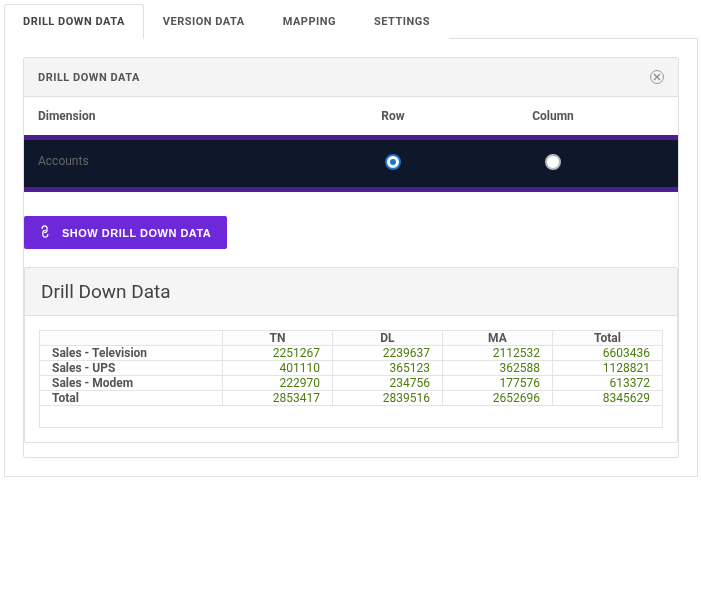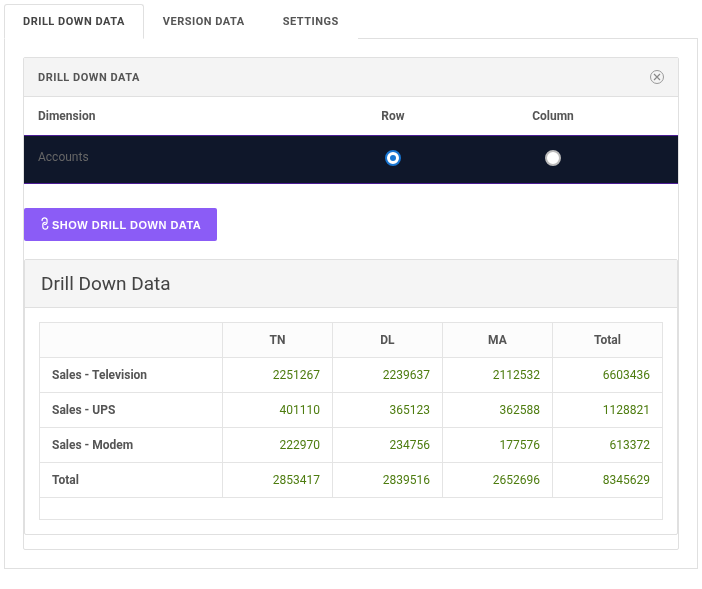--- a/index.html
+++ b/index.html
@@ -68,21 +68,21 @@
       cursor: pointer;
       color: #777;
       font-size: 10px;
       line-height: 1;
     }
     .dim-table {
       width: 100%;
     }
     .dim-header-row, .dim-row {
       display: flex;
-      border-bottom: 1px solid #4c1d95;
+      border-bottom: 5px solid #4c1d95;
     }
     .dim-header-row {
       padding: 12px 14px;
     }
     .dim-row {
       padding: 14px;
     }
     .dim-row.alt {
       background: #0f172a;
     }
@@ -125,29 +125,30 @@
       height: 6px;
       background: #1976d2;
       border-radius: 50%;
     }
     .action-bar {
       padding: 24px 0 18px 0;
     }
     .show-btn {
       display: inline-flex;
       align-items: center;
-      background: #8b5cf6;
+      background: #6d28d9;
       color: #fff;
       border: none;
       padding: 9px 16px;
       font-size: 11px;
       font-weight: 700;
       letter-spacing: 0.5px;
       cursor: pointer;
       border-radius: 2px;
+      gap: 10px;
     }
     .show-btn .link-icon {
       display: inline-block;
       font-size: 13px;
       transform: rotate(-45deg);
     }
     .data-panel {
       border: 1px solid #e0e0e0;
       border-radius: 2px;
       overflow: hidden;
@@ -163,21 +164,21 @@
     .data-panel-body {
       padding: 14px;
     }
     table.data-table {
       width: 100%;
       border-collapse: collapse;
       font-size: 12px;
     }
     table.data-table th, table.data-table td {
       border: 1px solid #e4e4e4;
-      padding: 10px 12px;
+      padding: 0 12px;
     }
     table.data-table th {
       background: #fcfcfc;
       font-weight: 700;
       color: #555;
       text-align: center;
     }
     table.data-table th:first-child {
       text-align: left;
     }
@@ -196,20 +197,21 @@
       height: 22px;
     }
   </style>
 </head>
 <body>
 
 <div class="container">
   <div class="tabs">
     <div class="tab active">DRILL DOWN DATA</div>
     <div class="tab">VERSION DATA</div>
+    <div class="tab">MAPPING</div>
     <div class="tab">SETTINGS</div>
   </div>
 
   <div class="panel-outer">
     <div class="panel-inner">
       <div class="panel-header">
         <span class="panel-header-title">DRILL DOWN DATA</span>
         <span class="close-icon">
           <svg width="8" height="8" viewBox="0 0 8 8">
               <path d="M1 1 L7 7 M7 1 L1 7" stroke="#888" stroke-width="1.2" fill="none"></path>

